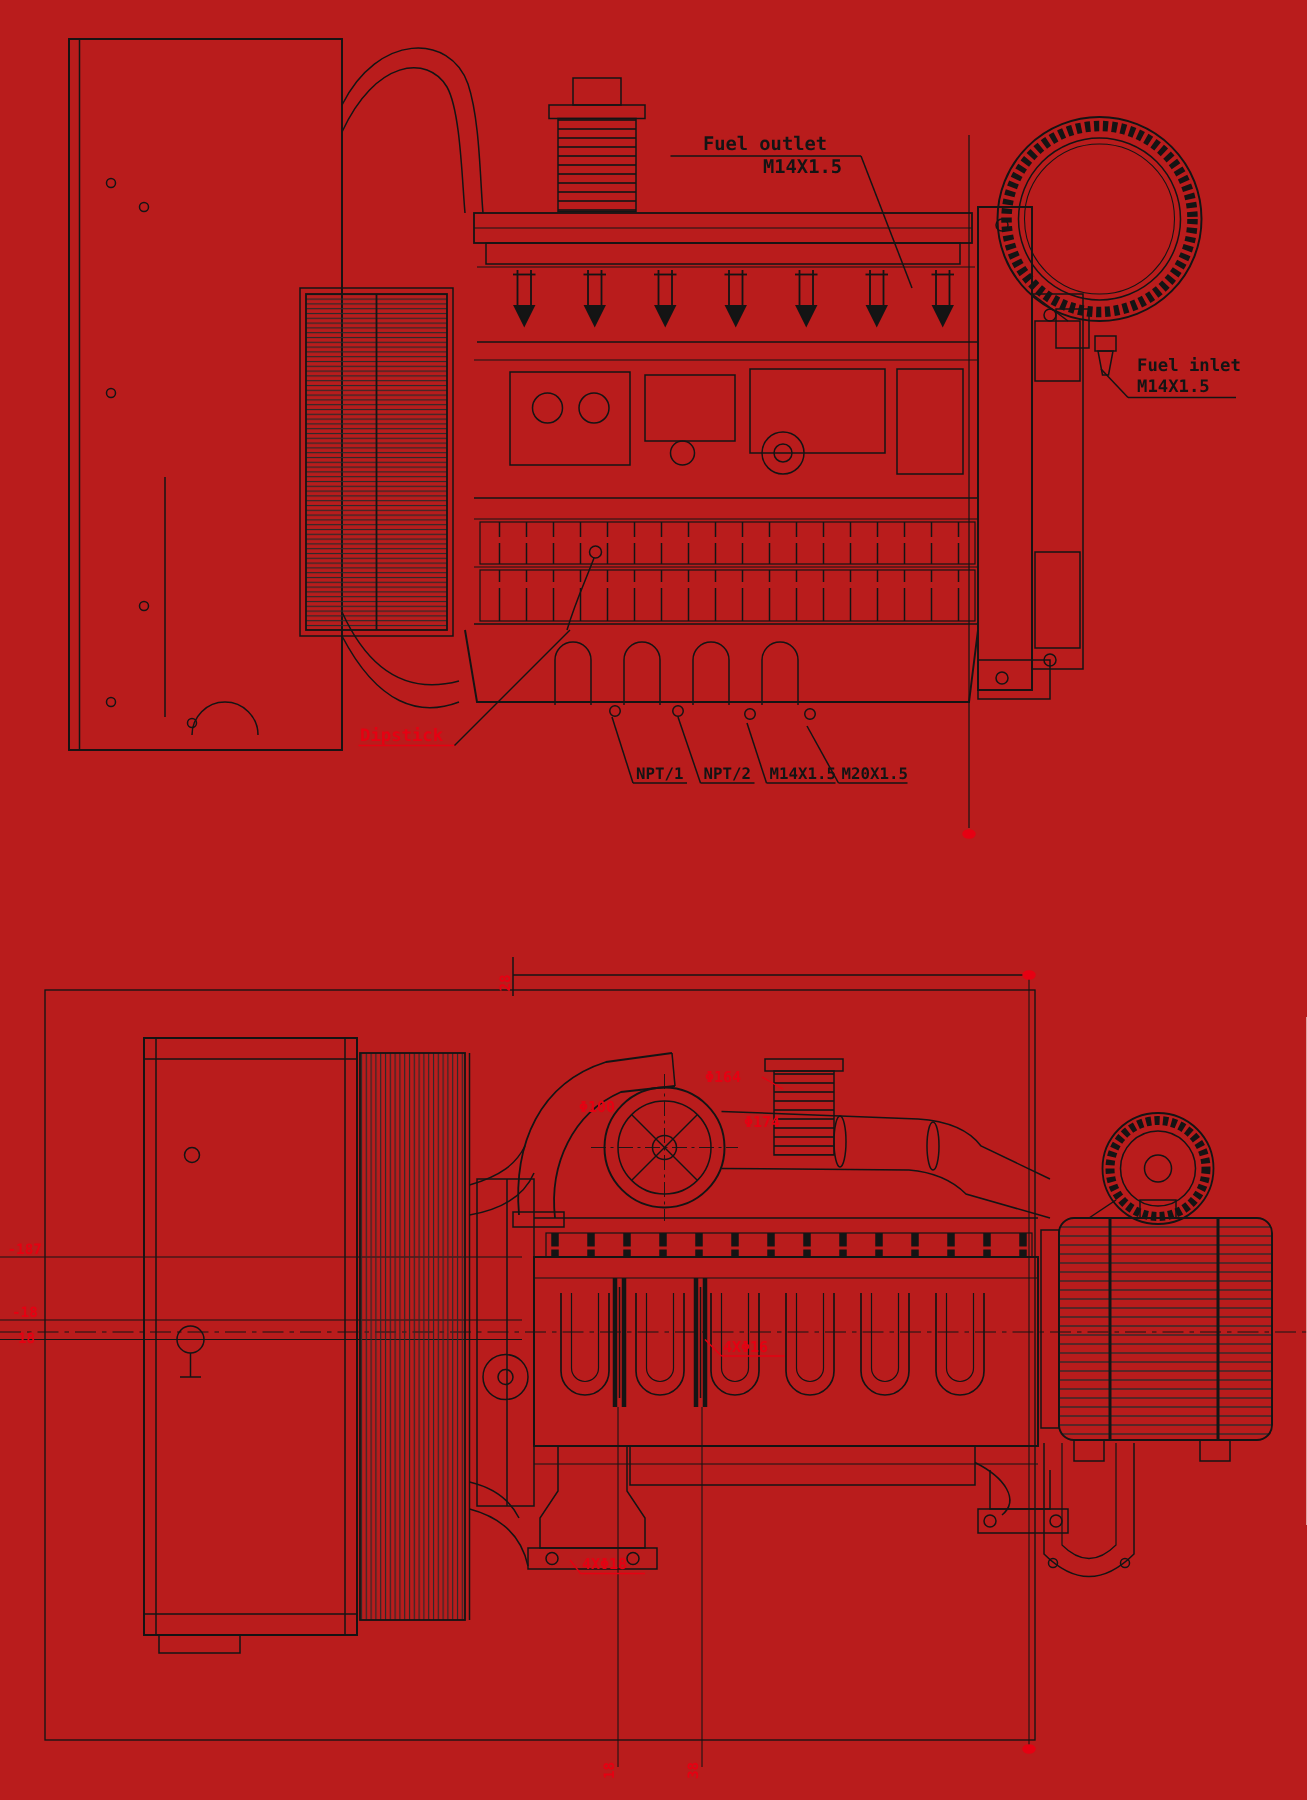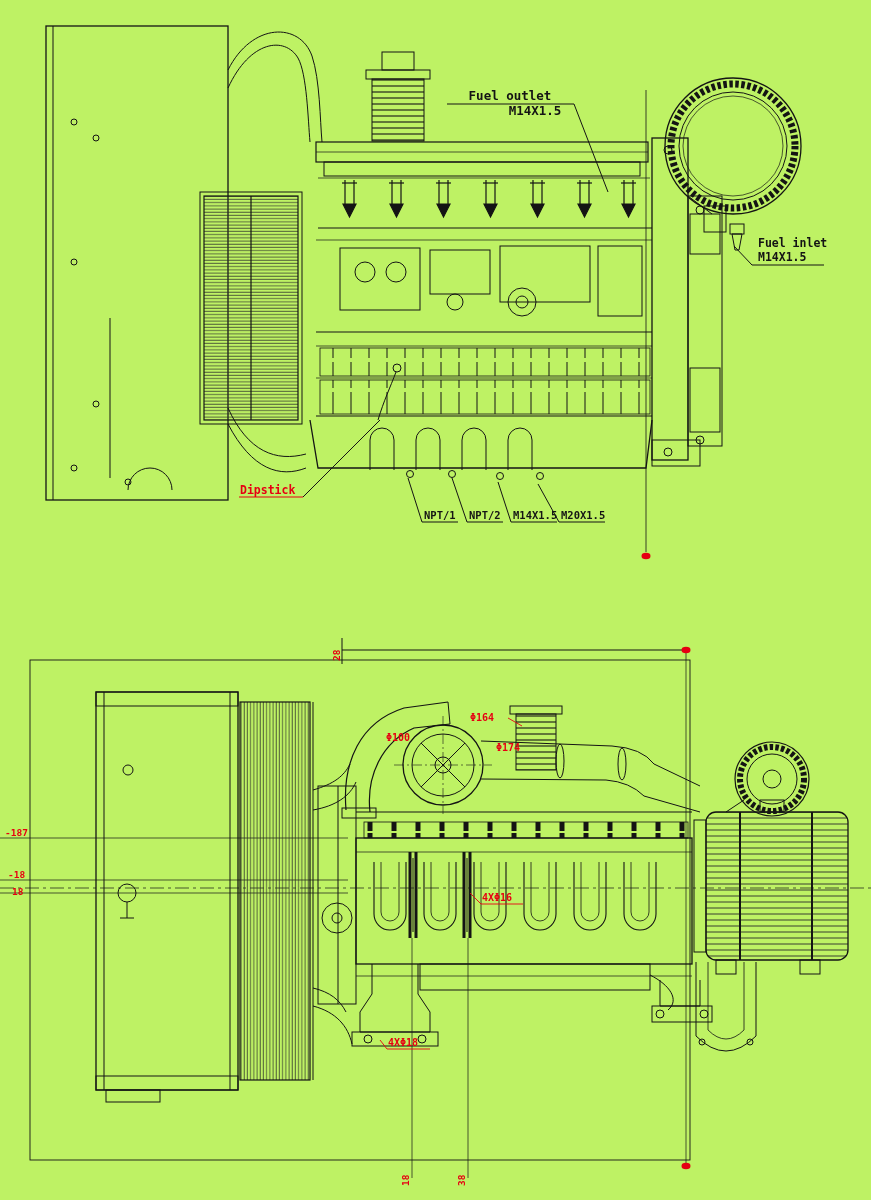--- a/index.html
+++ b/index.html
@@ -1,16 +1,16 @@
 <!DOCTYPE html>
 <html><head>
 <meta charset="utf-8">
 <style>
   html,body{margin:0;padding:0;background:#ffffff;}
-  .page{position:relative;width:871px;height:1200px;background:#bef264;overflow:hidden;}
+  .page{position:relative;width:871px;height:1200px;background:#b91c1c;overflow:hidden;}
   svg{display:block;}
   svg text{font-family:"DejaVu Sans Mono","Liberation Mono",monospace;font-weight:bold;fill:#141414;stroke:none;}
   svg text.red{fill:#e60012;}
   .ln{stroke:#141414;fill:none;}
   .redln{stroke:#e60012;fill:none;}
   .reddot{fill:#e60012;stroke:none;}
 </style>
 </head>
 <body>
 

